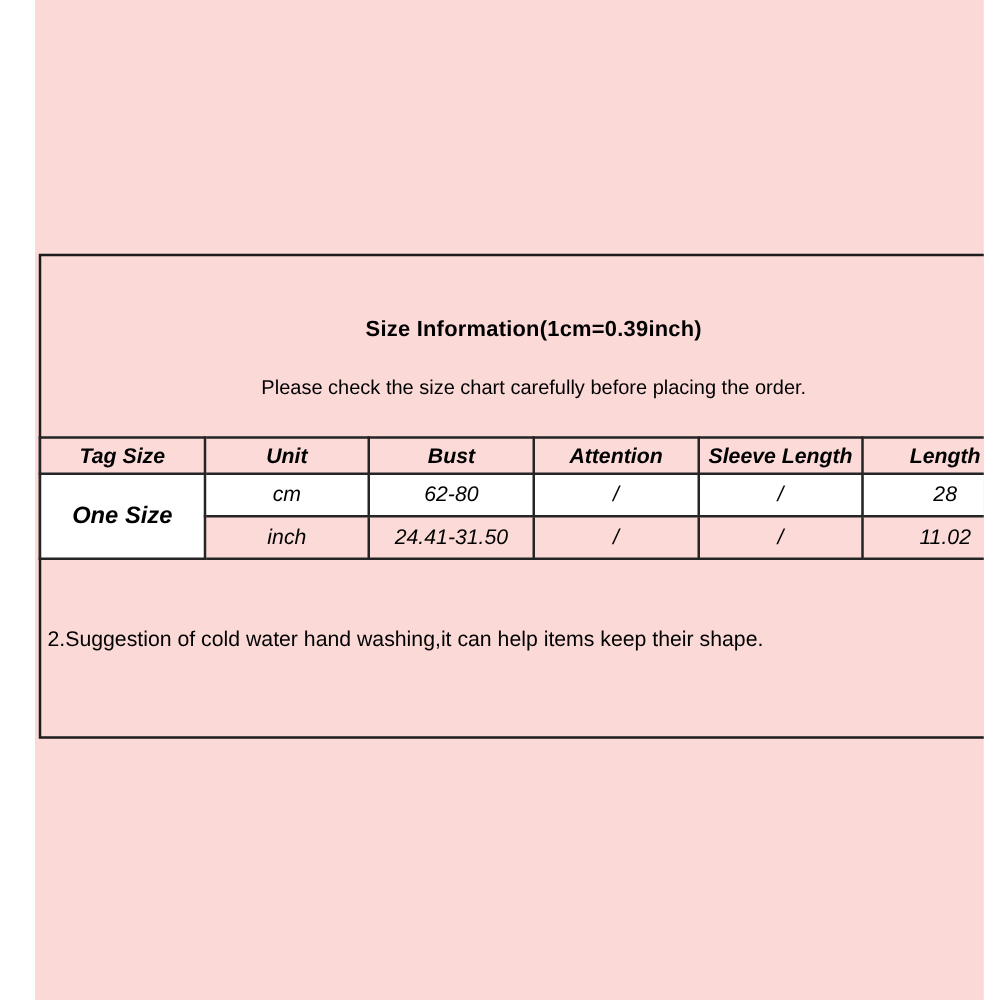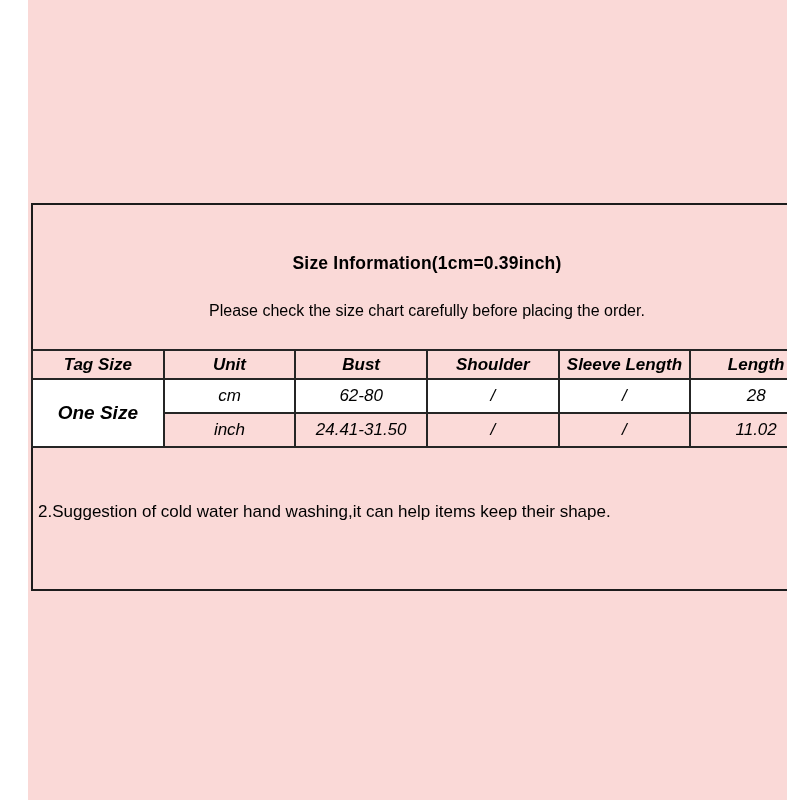--- a/index.html
+++ b/index.html
@@ -99,21 +99,21 @@
     <div class="title">Size Information(1cm=0.39inch)</div>
 
     <div class="subtitle">Please check the size chart carefully before placing the order.</div>
 
     <table class="size-table">
       <thead>
         <tr>
           <th>Tag Size</th>
           <th>Unit</th>
           <th>Bust</th>
-          <th>Shoulder</th>
+          <th>Attention</th>
           <th>Sleeve Length</th>
           <th>Length</th>
         </tr>
       </thead>
       <tbody>
         <tr>
           <td class="tag-cell" rowspan="2">One Size</td>
           <td>cm</td>
           <td>62-80</td>
           <td>/</td>

